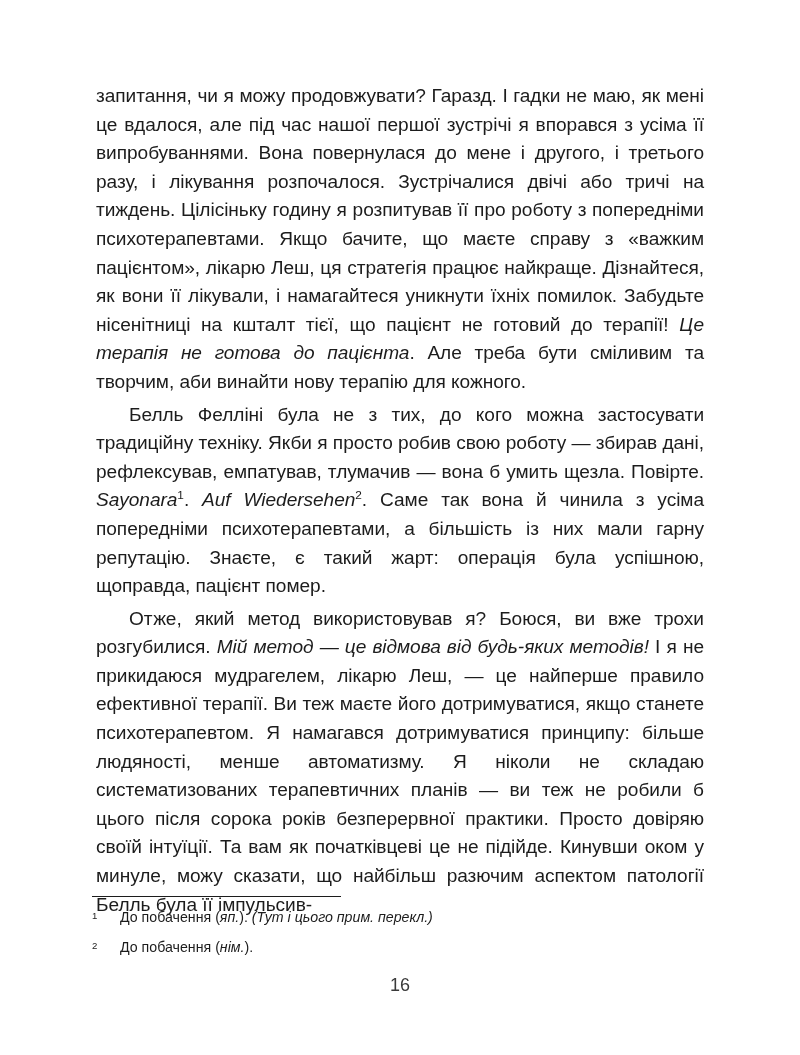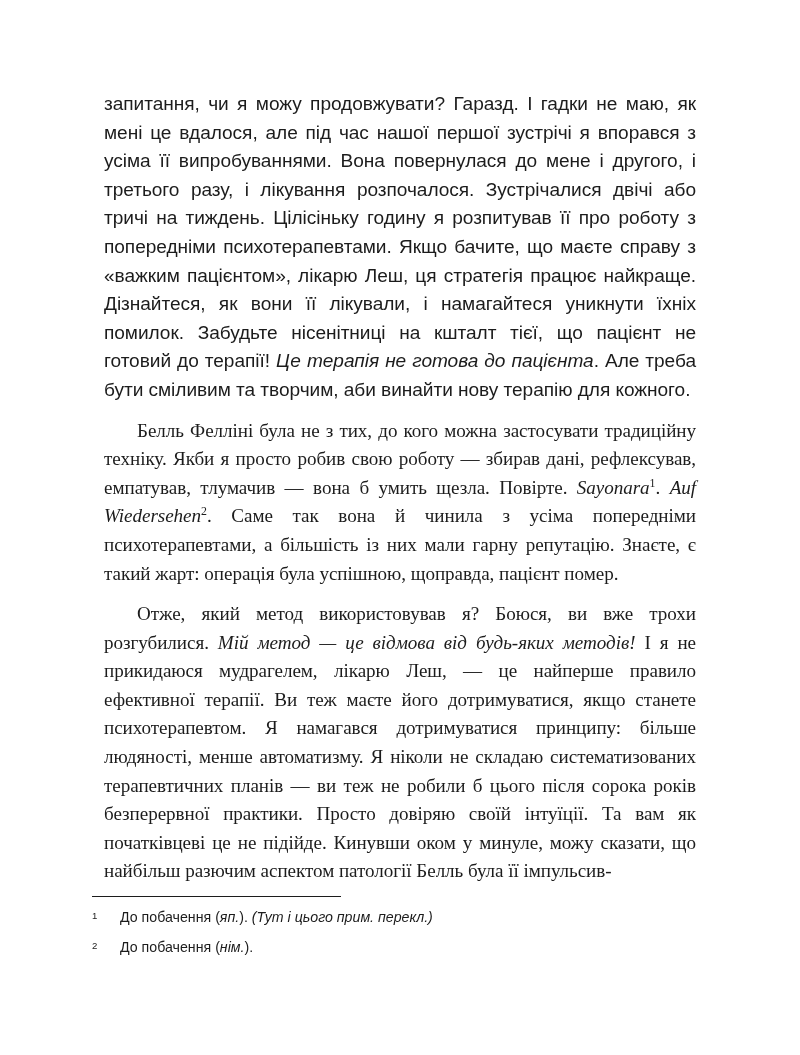--- a/index.html
+++ b/index.html
@@ -26,33 +26,32 @@
   }
 
   .text-column {
     position: absolute;
     left: 92px;
     top: 78px;
     width: 616px;
   }
 
   .para {
-    margin: 12px;
+    margin: 4px;
     font-size: 19.1px;
     line-height: 28.6px;
     text-align: justify;
     text-justify: inter-word;
     hyphens: manual;
     color: #1c1c1c;
     letter-spacing: -0.05px;
   }
 
   .para.indent {
     text-indent: 33px;
-    font-family: Liberation Serif, serif;
   }
 
   .ital {
     font-style: italic;
   }
 
   sup.fn {
     font-size: 0.62em;
     vertical-align: super;
     line-height: 0;
@@ -124,14 +123,15 @@
           <span class="marker">1</span>
           <span class="fn-text"><span>До побачення (</span><em class="ital">яп.</em><span>). </span><em class="ital">(Тут і цього прим. перекл.)</em></span>
         </div>
         <div class="footnote">
           <span class="marker">2</span>
           <span class="fn-text"><span>До побачення (</span><em class="ital">нім.</em><span>).</span></span>
         </div>
       </div>
   </div>
 
+  <div class="page-number">16</div>
 
 </div>
 
 </body></html>

